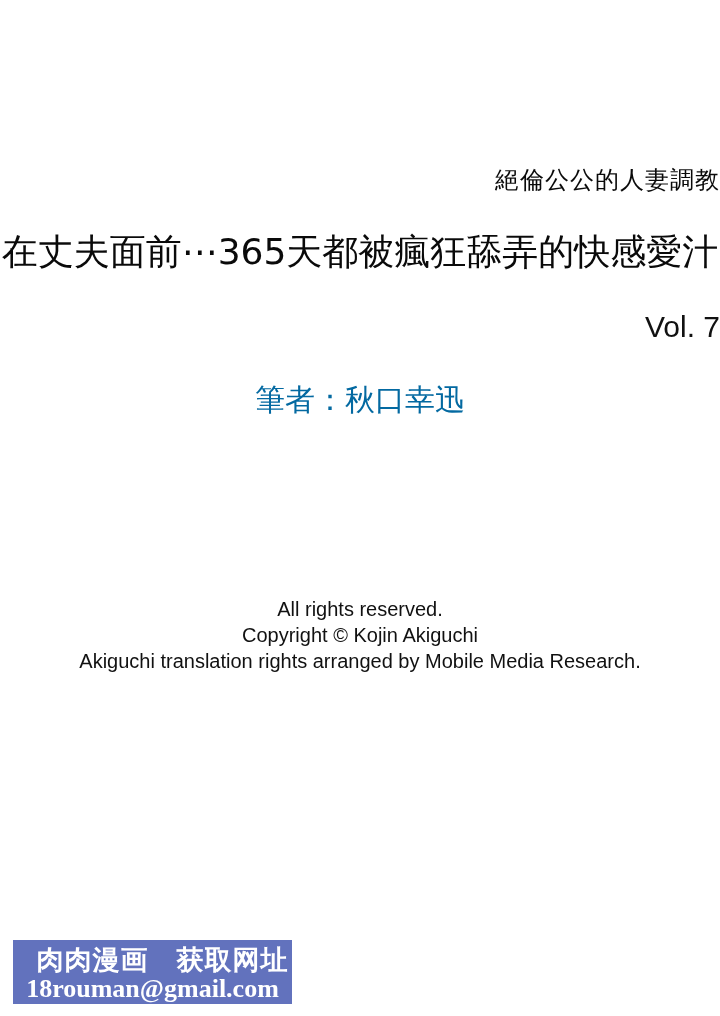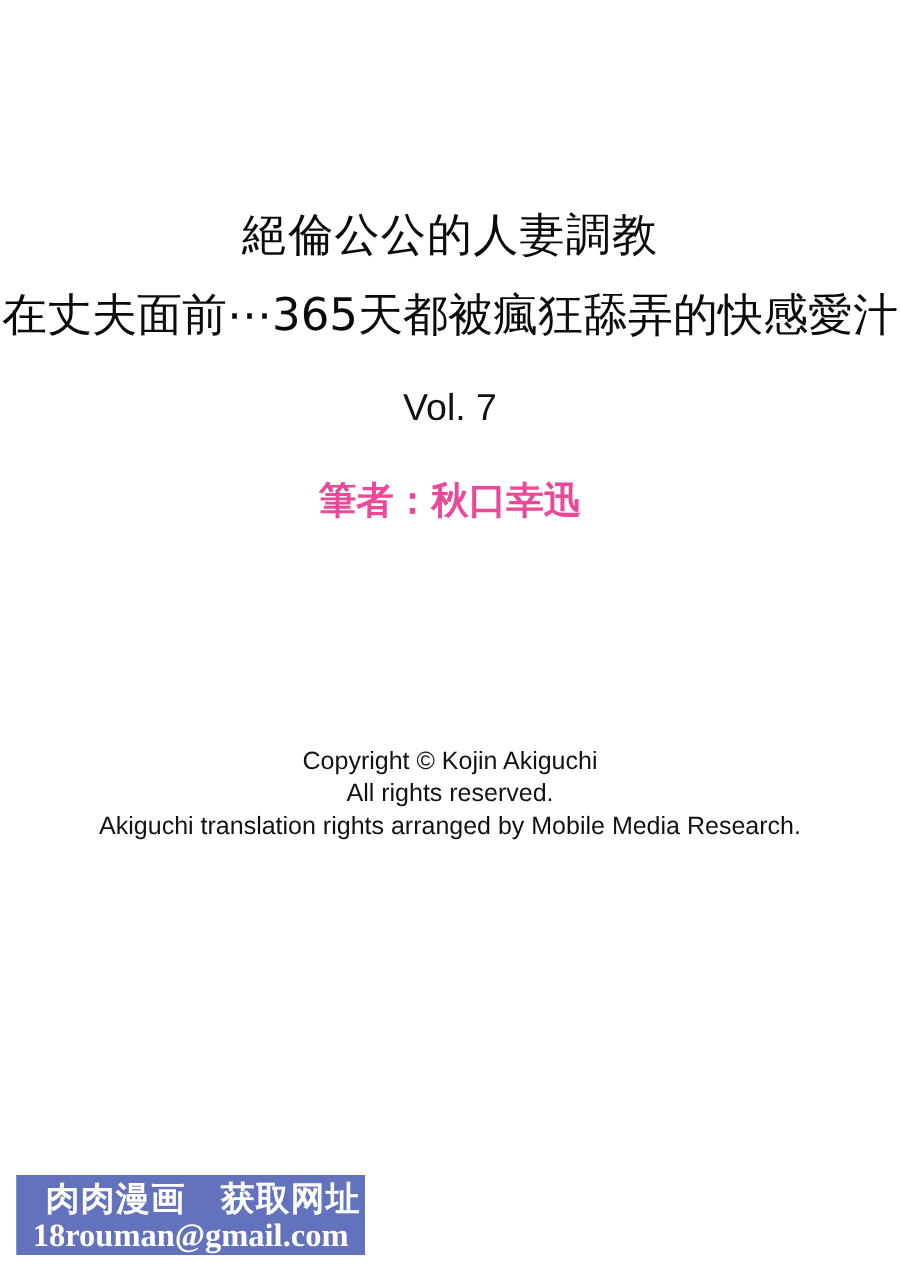--- a/index.html
+++ b/index.html
@@ -18,45 +18,47 @@
   }
   .centered {
     position: absolute;
     left: 0;
     right: 0;
     text-align: center;
   }
   .title {
     top: 164px;
     font-family: "DejaVu Sans", "Liberation Sans", sans-serif;
-    font-size: 36px;
+    font-size: 24px;
     font-weight: 500;
     letter-spacing: 1px;
     color: #0a0a0a;
+    text-align: right;
   }
   .subtitle {
     top: 228px;
     font-family: "DejaVu Sans", "Liberation Sans", sans-serif;
     font-size: 36px;
     font-weight: 400;
     color: #0a0a0a;
   }
   .volume {
     top: 310px;
     font-family: "Liberation Sans", "DejaVu Sans", sans-serif;
     font-size: 30px;
     font-weight: 400;
     color: #111111;
+    text-align: right;
   }
   .author {
     top: 380px;
     font-family: "DejaVu Sans", "Liberation Sans", sans-serif;
     font-size: 30px;
-    font-weight: 700;
-    color: #ec4899;
+    font-weight: 400;
+    color: #0369a1;
   }
   .copyright {
     top: 596px;
     font-family: "Liberation Sans", "DejaVu Sans", sans-serif;
     font-size: 20px;
     line-height: 26px;
     font-weight: 400;
     color: #111111;
   }
   .watermark {
@@ -96,22 +98,22 @@
 
   <div class="centered title">絕倫公公的人妻調教</div>
 
   <div class="centered subtitle">在丈夫面前⋯365天都被瘋狂舔弄的快感愛汁</div>
 
   <div class="centered volume">Vol. 7</div>
 
   <div class="centered author">筆者：秋口幸迅</div>
 
   <div class="centered copyright">
+    <div>All rights reserved.</div>
     <div>Copyright © Kojin Akiguchi</div>
-    <div>All rights reserved.</div>
     <div>Akiguchi translation rights arranged by Mobile Media Research.</div>
   </div>
 
   <div class="watermark">
     <div class="wm-line1">肉肉漫画　获取网址</div>
     <div class="wm-line2">18rouman@gmail.com</div>
   </div>
 
 </div>
 

